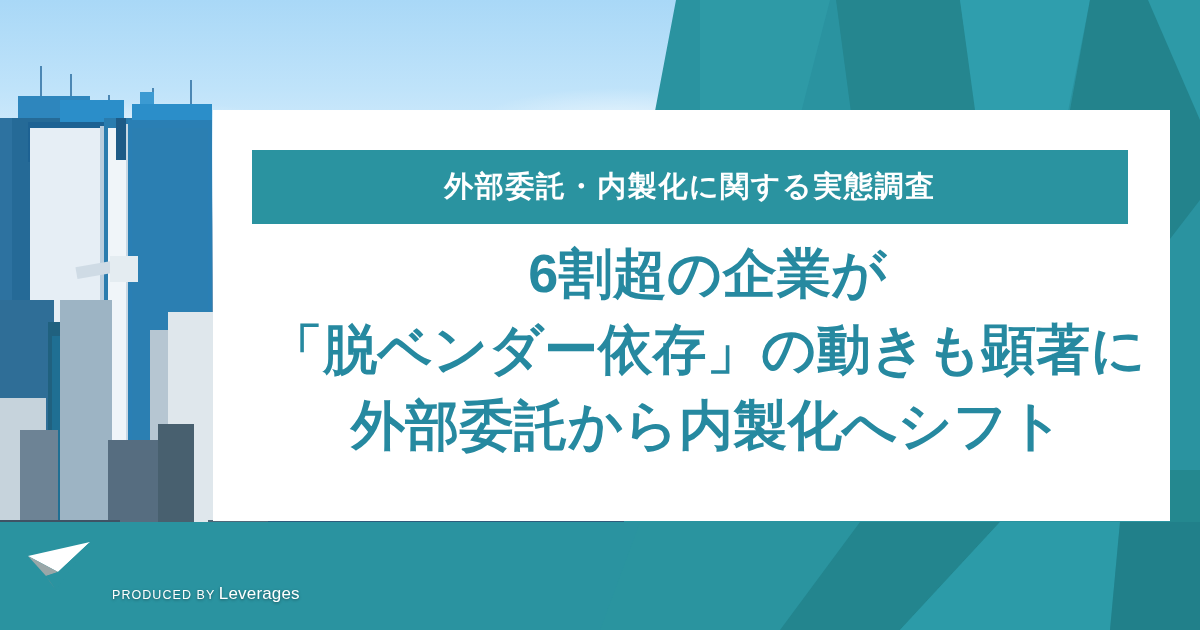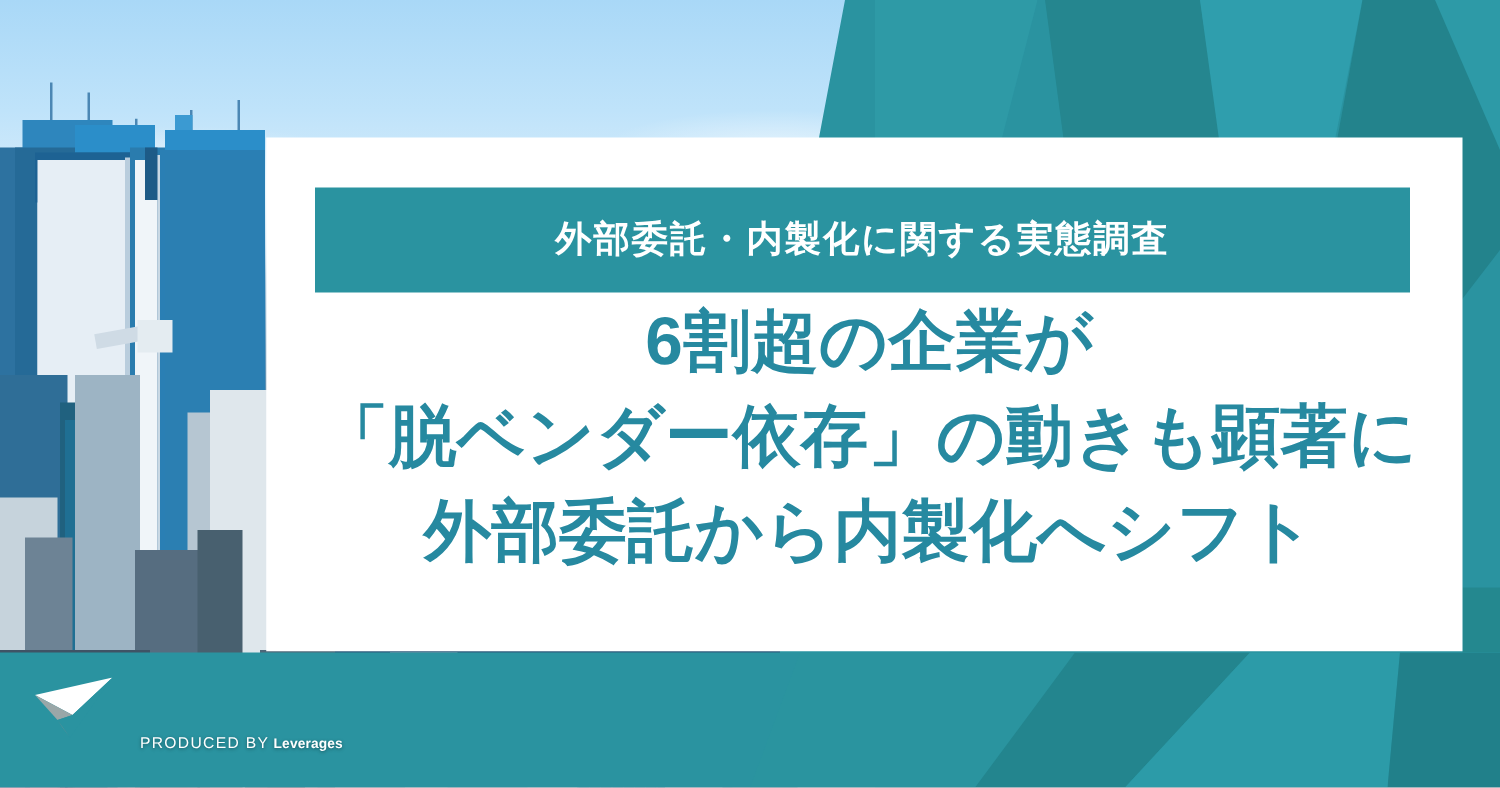--- a/index.html
+++ b/index.html
@@ -88,37 +88,37 @@
     width: 957px;
     height: 411px;
     background: #ffffff;
   }
 
   .title-bar {
     position: absolute;
     left: 39px;
     top: 40px;
     width: 876px;
-    height: 84px;
+    height: 74px;
     background: #2a93a0;
     display: flex;
     align-items: center;
     justify-content: center;
   }
   .title-bar-text {
     color: #ffffff;
     font-size: 29px;
     font-weight: 700;
     letter-spacing: .055em;
     white-space: nowrap;
   }
 
   .headline {
     position: absolute;
-    left: 4px;
+    left: 16px;
     top: 125px;
     width: 957px;
     text-align: center;
   }
   .headline-line {
     color: #2689a0;
     font-size: 54px;
     font-weight: 700;
     line-height: 76px;
     letter-spacing: .005em;
@@ -156,21 +156,21 @@
     position: absolute;
     left: 84px;
     top: 46px;
     white-space: nowrap;
     color: #ffffff;
     font-size: 12.5px;
     line-height: 16px;
     text-shadow: 0 1px 3px rgba(0,0,0,.4);
   }
   .logo-sub .light { font-weight: 400; letter-spacing: .085em; }
-  .logo-sub .bold  { font-weight: 700; letter-spacing: .01em; font-size: 11px; }
+  .logo-sub .bold  { font-weight: 400; letter-spacing: .01em; font-size: 17px; }
 </style>
 </head>
 <body>
 
 <div id="banner">
 
   <div class="photo">
     <div class="sky-haze"></div>
 
     <div class="mast" style="left:40px;  top:66px;  height:52px;"></div>

